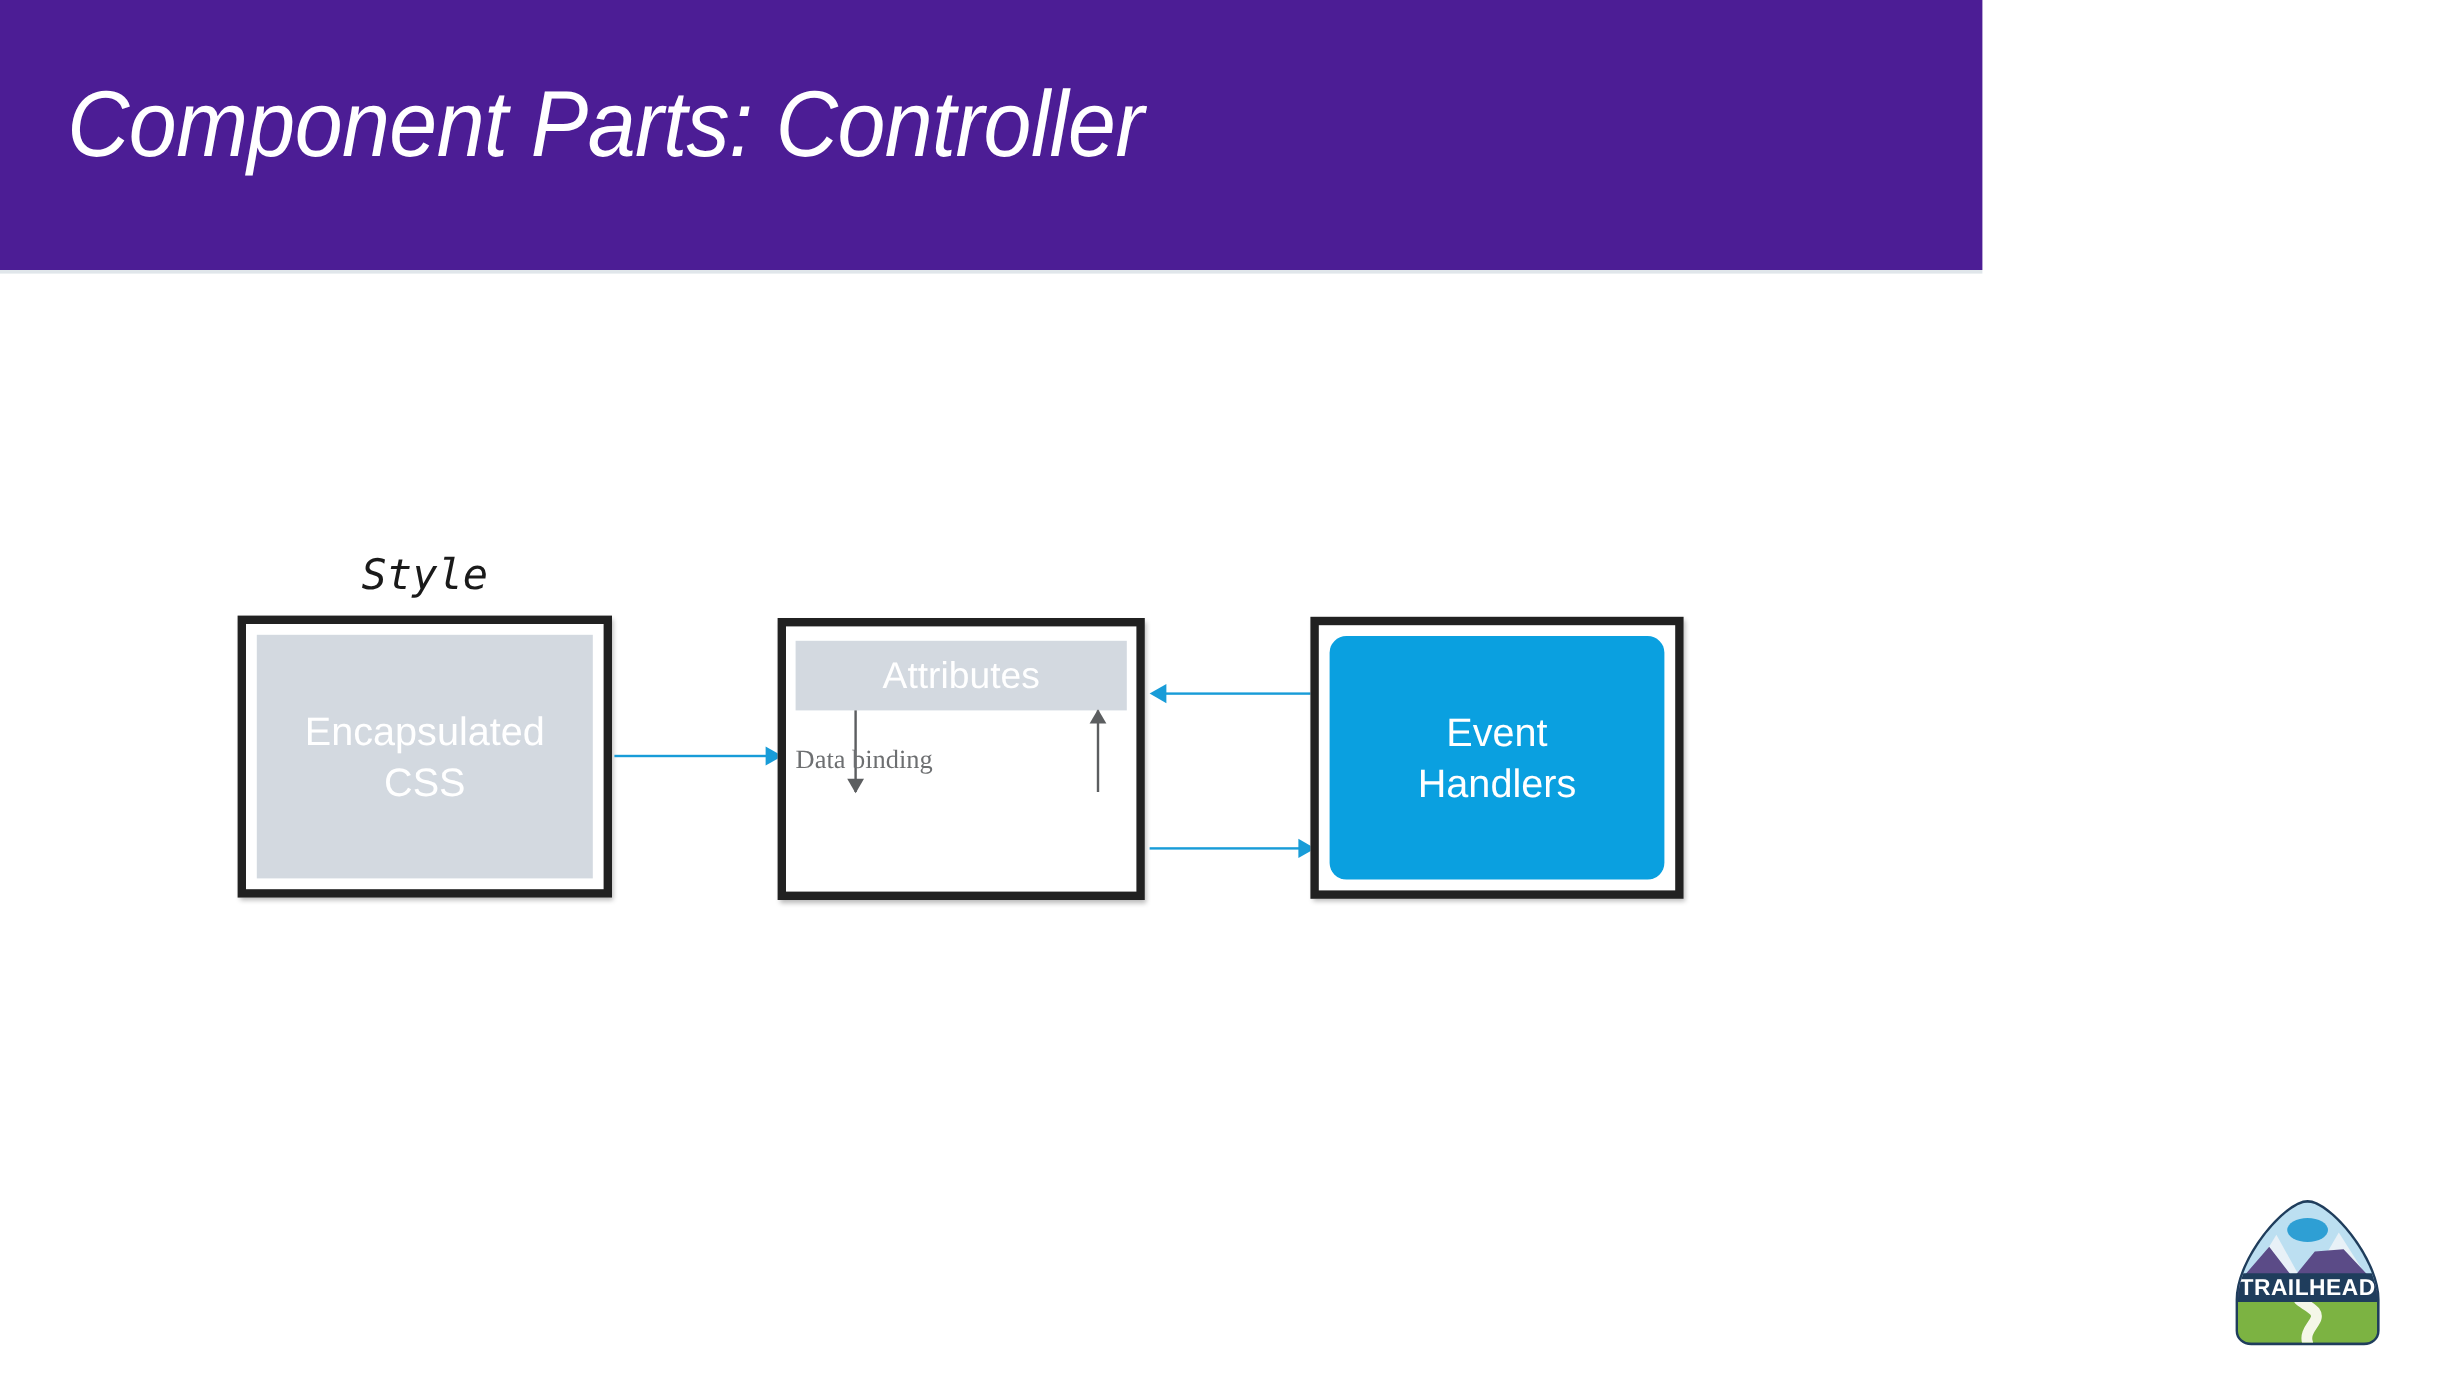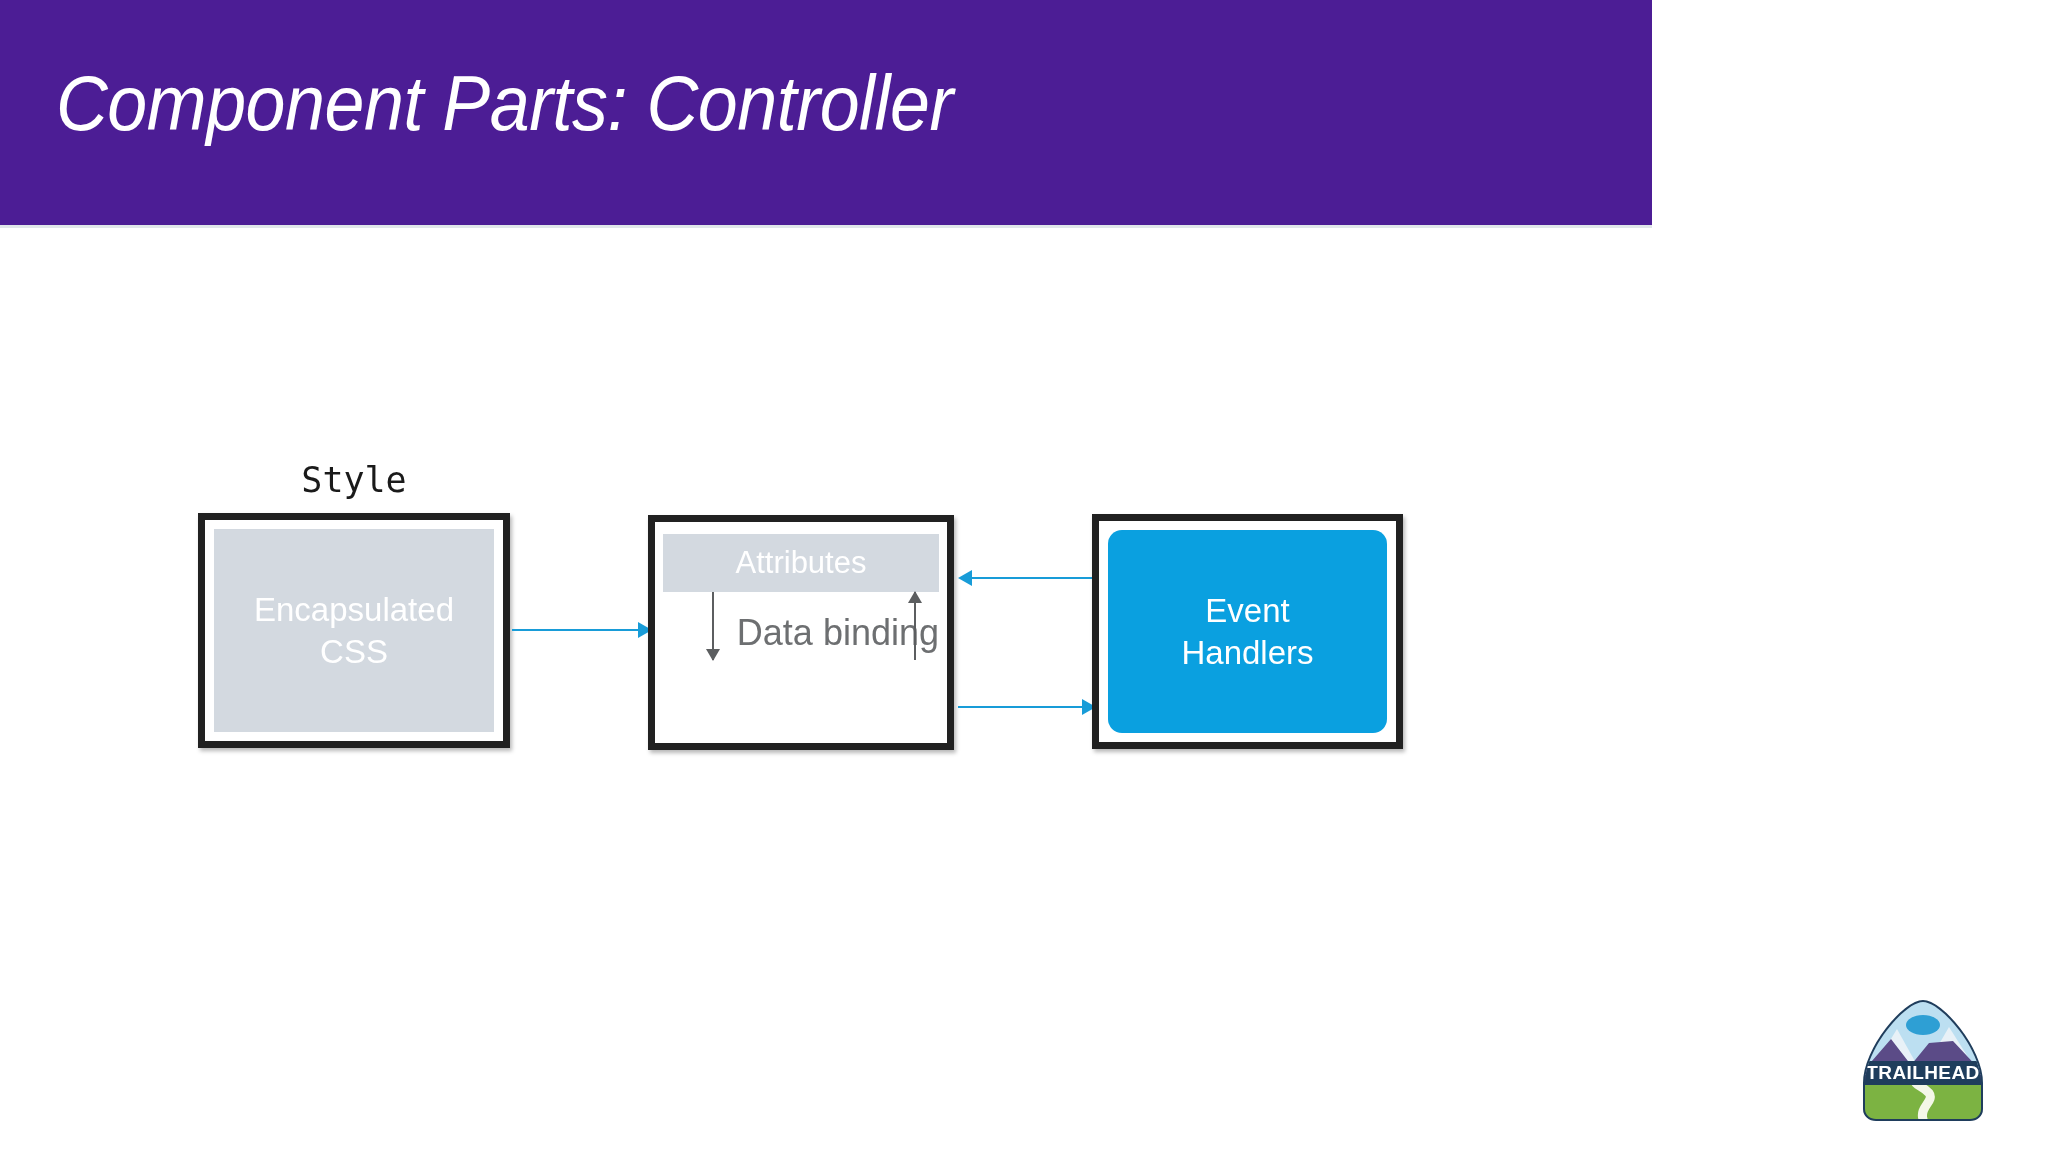--- a/index.html
+++ b/index.html
@@ -132,24 +132,24 @@
   }
   .band-attributes { top: 4px; }
   .band-uimarkup  { bottom: 6px; }
 
   .binding-label {
     position: absolute;
     left: 0;
     width: 100%;
     top: 50%;
     transform: translateY(-50%);
-    text-align: right;
+    text-align: left;
     color: #6d6f71;
-    font-size: 36px;
-    font-family: Liberation Sans, sans-serif;
+    font-size: 22px;
+    font-family: Liberation Serif, serif;
   }
 
   
   .mini-arrow { position: absolute; }
   .mini-arrow .shaft {
     position: absolute;
     left: 50%;
     top: 0;
     width: 2px;
     height: 100%;
@@ -230,21 +230,21 @@
 </style>
 </head>
 <body>
 
 <div class="slide-header">
   <div class="slide-title" data-bind="slide.title">Component Parts: Controller</div>
 </div>
 
 <div class="diagram">
 
-  <div class="node-label" style="left:198px; top:235px; width:312px;" data-bind="diagram.nodes.0.label">Style</div>
+  <div class="node-label" style="left:198px; top:235px; width:312px;font-style:italic;" data-bind="diagram.nodes.0.label">Style</div>
 
   <div class="node-box" id="node-style">
     <div class="fill-gray">
       <span class="inner-text" data-bind="diagram.nodes.0.body">Encapsulated
 CSS</span>
     </div>
   </div>
 
   <div class="connector to-right" id="connector-style-component">
     <div class="line"></div>

